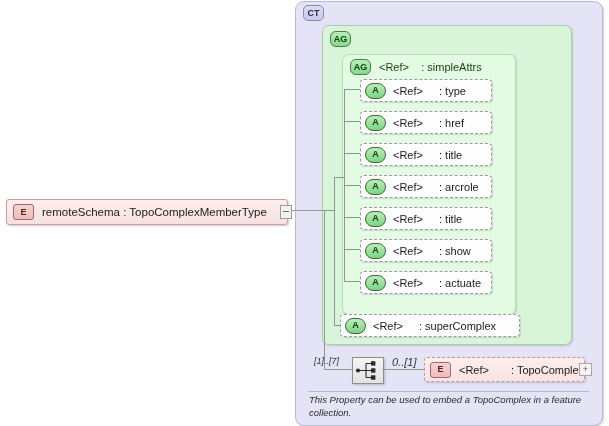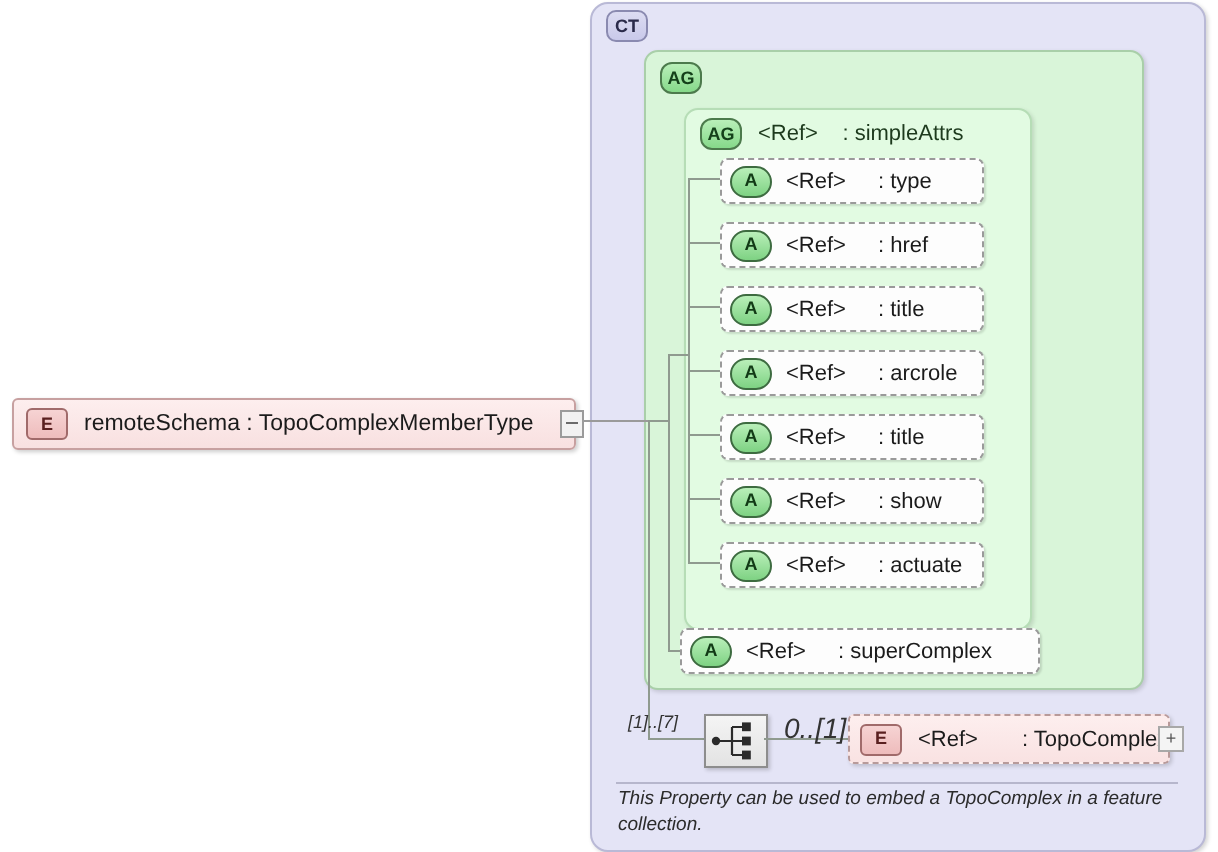--- a/index.html
+++ b/index.html
@@ -89,21 +89,21 @@
   .ln-gray{background:#9a9a9a;}
 
   
   #card-left{left:314px;top:356px;font-size:9px;font-style:italic;color:#333;}
   #seq-icon{
     left:352px;top:357px;width:30px;height:25px;
     background:linear-gradient(#f4f4f4,#e3e3e3);
     border:1px solid #8d8d8d;
     box-shadow:1px 1px 2px rgba(0,0,0,.2);
   }
-  #card-right{left:392px;top:356px;font-size:14px;font-style:italic;color:#333;}
+  #card-right{left:392px;top:356px;font-size:11px;font-style:italic;color:#333;}
   #topo-el{
     left:424px;top:357px;width:154px;height:23px;
     background:linear-gradient(#fdeeee,#f9e2e2);
     border:1px dashed #b89a9a;border-radius:3px;
     display:flex;align-items:center;padding-left:5px;gap:8px;
     box-shadow:1px 1px 2px rgba(0,0,0,.18);
   }
   #topo-el .txt{font-size:11px;color:#1b1b1b;white-space:nowrap;display:flex;gap:22px;}
   #topo-plus{
     left:579px;top:363px;width:11px;height:11px;

